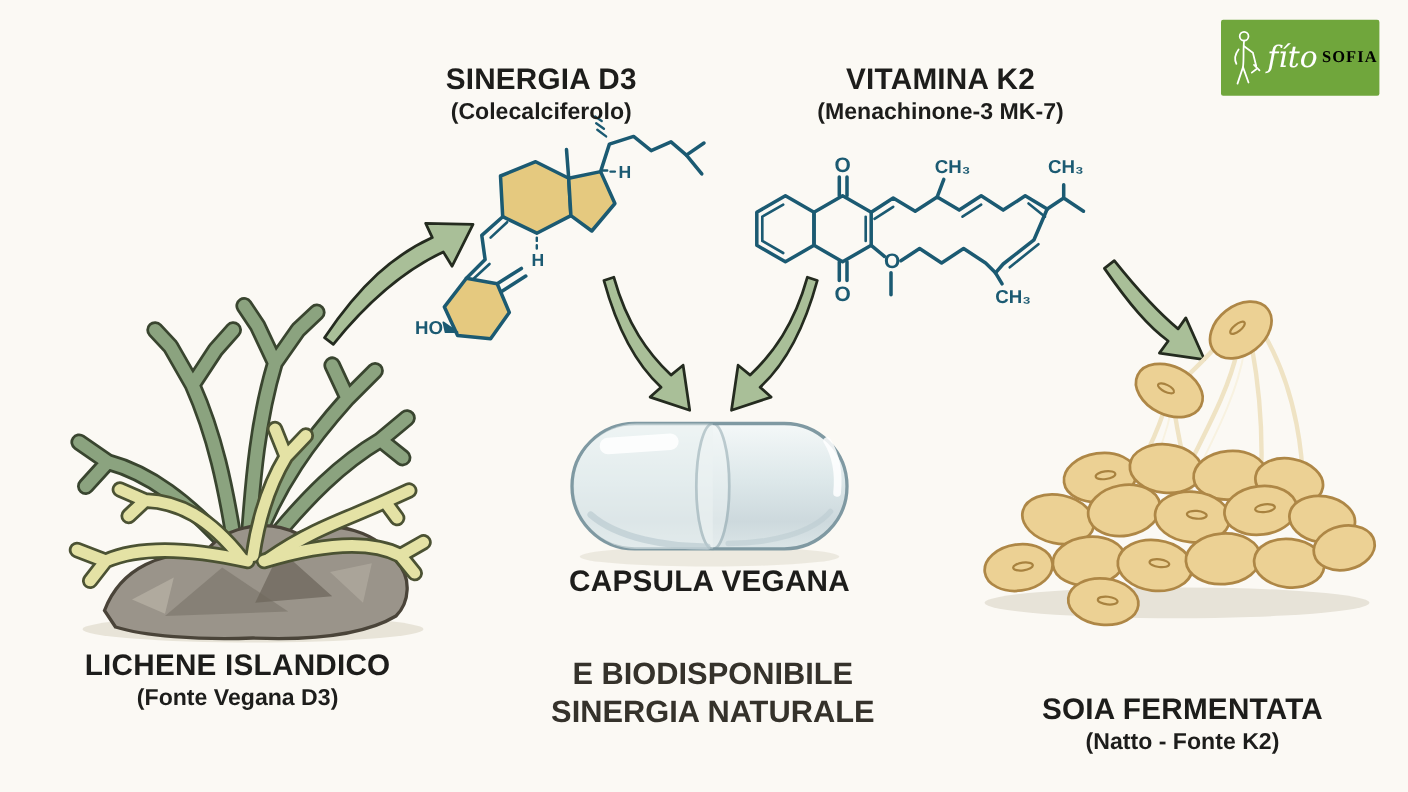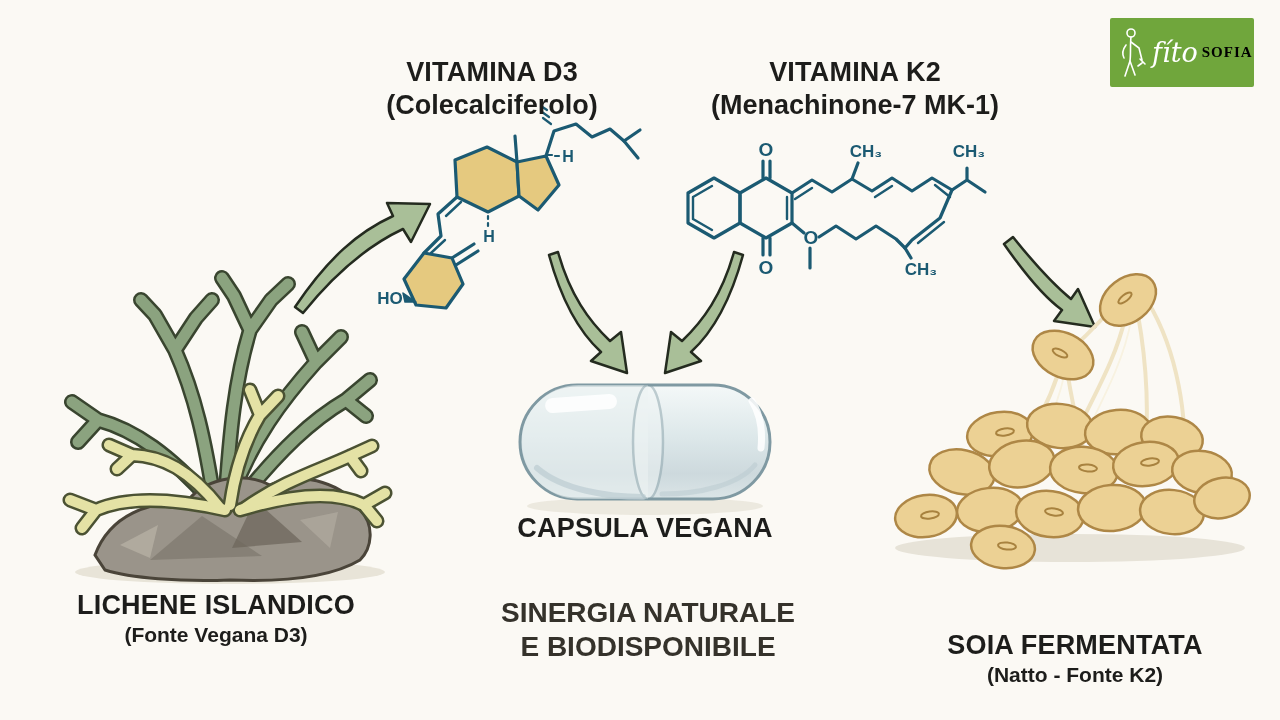--- a/index.html
+++ b/index.html
@@ -8,21 +8,21 @@
     background:#fbf9f4;
     font-family:"Liberation Sans",sans-serif;
   }
   .node-label{position:absolute;text-align:center;color:#1d1d1b;}
   .node-label .t{font-weight:700;letter-spacing:.2px;}
   .node-label .s{font-weight:700;}
   #d3-label,#k2-label{width:340px;top:58px;}
   #d3-label{left:322px;}
   #k2-label{left:685px;}
   #d3-label .t,#k2-label .t{font-size:27px;line-height:1.1;}
-  #d3-label .s,#k2-label .s{font-size:27px;line-height:1.3;}
+  #d3-label .s,#k2-label .s{font-size:21px;line-height:1.3;}
   #lichen-label{left:46px;top:590px;width:340px;}
   #soy-label{left:905px;top:590px;width:340px;margin-top:40px;}
   #capsule-label{left:475px;top:513px;width:340px;}
   #lichen-label .t,#soy-label .t,#capsule-label .t{font-size:27px;line-height:1.15;}
   #lichen-label .s,#soy-label .s,#capsule-label .s{font-size:21px;line-height:1.35;}
   #synergy-label{left:438px;top:596px;width:420px;color:#35322b;font-weight:700;
     font-size:28px;line-height:1.23;text-align:center;position:absolute;}
   #copyright{position:absolute;left:30px;top:681px;font-size:17px;color:#b7c1aa;font-weight:400;}
   #logo{
     position:absolute;left:1110px;top:18px;width:144px;height:69px;
@@ -231,46 +231,46 @@
         <ellipse cx="1054" cy="512" rx="9" ry="3.5" transform="rotate(7 1054 512)"></ellipse>
         <ellipse cx="930" cy="515" rx="9" ry="3.5" transform="rotate(-8 930 515)"></ellipse>
         <ellipse cx="1007" cy="546" rx="9" ry="3.5" transform="rotate(6 1007 546)"></ellipse>
         <ellipse cx="1125" cy="298" rx="8" ry="3.2" transform="rotate(-38 1125 298)"></ellipse>
         <ellipse cx="1060" cy="353" rx="8" ry="3.2" transform="rotate(26 1060 353)"></ellipse>
       </g>
     </g>
   </svg>
 
   <div class="node-label" id="d3-label">
-    <div class="t">VITAMINA D3</div>
+    <div class="t">SINERGIA D3</div>
     <div class="s">(Colecalciferolo)</div>
   </div>
 
   <div class="node-label" id="k2-label">
     <div class="t">VITAMINA K2</div>
-    <div class="s">(Menachinone-7 MK-1)</div>
+    <div class="s">(Menachinone-3 MK-7)</div>
   </div>
 
   <div class="node-label" id="lichen-label">
     <div class="t">LICHENE ISLANDICO</div>
     <div class="s">(Fonte Vegana D3)</div>
   </div>
 
   <div class="node-label" id="soy-label">
     <div class="t">SOIA FERMENTATA</div>
     <div class="s">(Natto - Fonte K2)</div>
   </div>
 
   <div class="node-label" id="capsule-label">
     <div class="t">CAPSULA VEGANA</div>
   </div>
 
   <div id="synergy-label">
+    <div>E BIODISPONIBILE</div>
     <div>SINERGIA NATURALE</div>
-    <div>E BIODISPONIBILE</div>
   </div>
 
 
   <div id="logo">
     <svg width="30" height="56" viewBox="0 0 30 56" style="position:static;flex:0 0 auto;">
       <g stroke="#ffffff" stroke-width="1.6" fill="none" stroke-linecap="round">
         <circle cx="13" cy="8" r="4"></circle>
         <path d="M13,12 C12,20 13,28 12,36"></path>
         <path d="M13,17 L21,23 L24,35"></path>
         <path d="M12,36 L7,51 M12,36 L17,50"></path>

